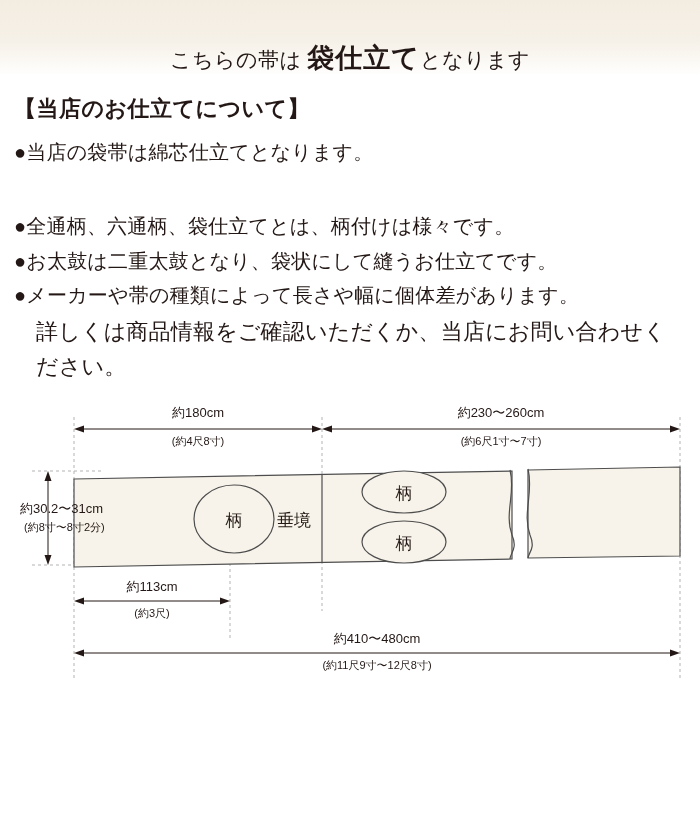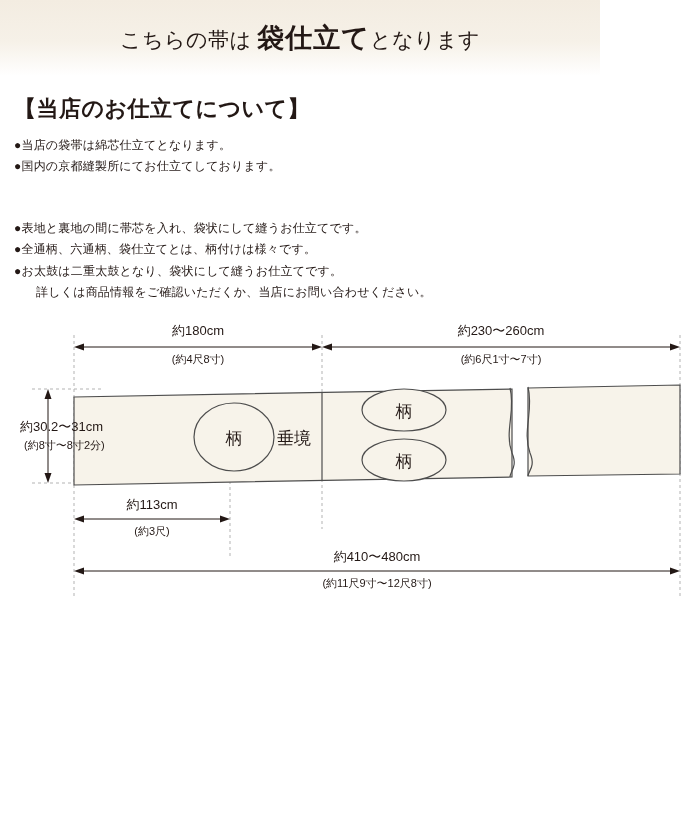--- a/index.html
+++ b/index.html
@@ -11,25 +11,25 @@
     height: 840px;
     background: #ffffff;
     font-family: "Liberation Serif", "DejaVu Serif", serif;
     color: #231815;
     overflow: hidden;
     position: relative;
   }
 
   
   .header-band {
-    width: 600px;
+    width: 700px;
     height: 76px;
     background: linear-gradient(to bottom, #f3ece1 0%, #f6f1e8 55%, #ffffff 100%);
     display: flex;
-    align-items: center;
+    align-items: flex-end;
     justify-content: center;
     box-sizing: border-box;
   }
   .header-title {
     font-size: 21px;
     letter-spacing: 0.5px;
     color: #231815;
     white-space: nowrap;
   }
   .header-title .big {
@@ -44,28 +44,28 @@
     box-sizing: border-box;
   }
   .section-heading {
     font-size: 22px;
     font-weight: bold;
     letter-spacing: 0.5px;
     margin: 0 0 12px 0;
     color: #231815;
   }
   .bullet-line {
-    font-size: 12px;
+    font-size: 20px;
     line-height: 1.62;
     margin: 0 0 2px 0;
     color: #231815;
     letter-spacing: 0.2px;
   }
   .sub-line {
-    font-size: 12px;
+    font-size: 22px;
     line-height: 1.62;
     margin: 0 0 2px 0;
     padding-left: 22px;
     color: #231815;
     letter-spacing: 0.2px;
   }
   .gap-big { height: 40px; }
 
   
   .diagram-wrap {
@@ -124,27 +124,26 @@
 <div class="header-band">
   <div class="header-title">
     <span>こちらの帯は </span><span class="big">袋仕立て</span><span>となります</span>
   </div>
 </div>
 
 <div class="content">
 
   <h2 class="section-heading">【当店のお仕立てについて】</h2>
   <p class="bullet-line">●当店の袋帯は綿芯仕立てとなります。</p>
-  <p class="bullet-line">●国内の京都縫製所にてお仕立てしております。</p>
 
   <div class="gap-big"></div>
 
-  <p class="bullet-line">●表地と裏地の間に帯芯を入れ、袋状にして縫うお仕立てです。</p>
   <p class="bullet-line">●全通柄、六通柄、袋仕立てとは、柄付けは様々です。</p>
   <p class="bullet-line">●お太鼓は二重太鼓となり、袋状にして縫うお仕立てです。</p>
+  <p class="bullet-line">●メーカーや帯の種類によって長さや幅に個体差があります。</p>
   <p class="sub-line">詳しくは商品情報をご確認いただくか、当店にお問い合わせください。</p>
 
 </div>
 
 <div class="diagram-wrap">
   <svg width="700" height="300" viewBox="0 0 700 300" xmlns="http://www.w3.org/2000/svg">
 
     <line class="guide" x1="62" y1="16" x2="62" y2="280"></line>
     <line class="guide" x1="310" y1="16" x2="310" y2="210"></line>
     <line class="guide" x1="218" y1="120" x2="218" y2="240"></line>

